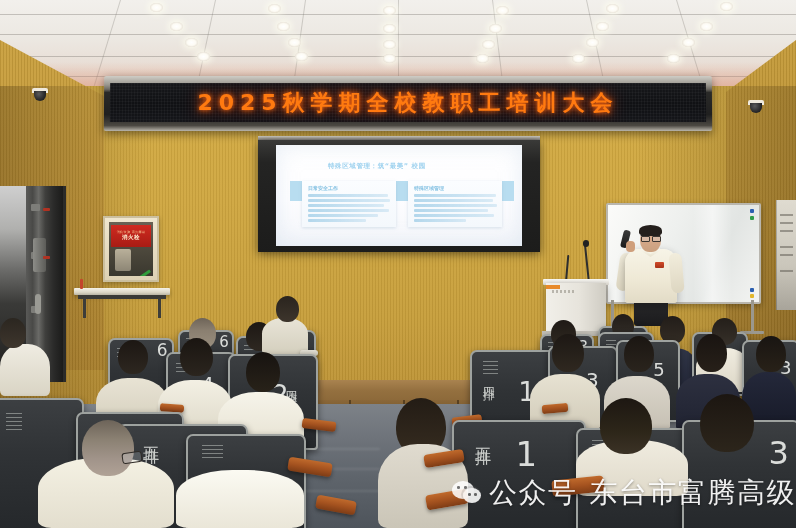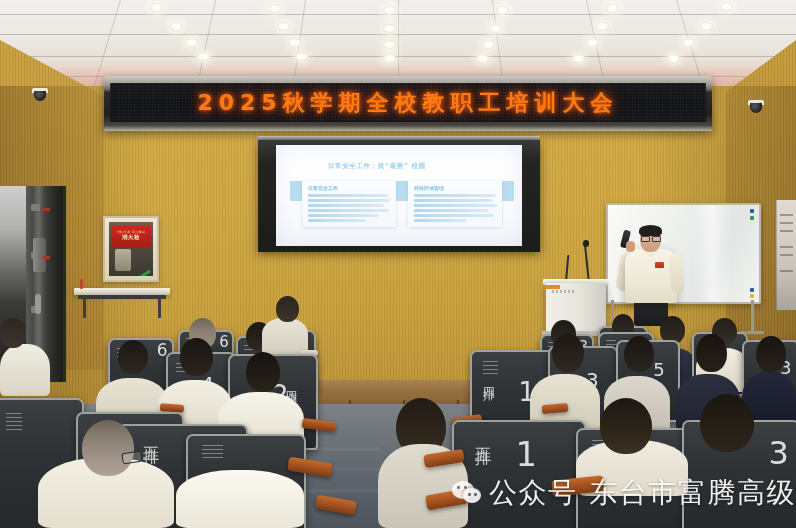--- a/index.html
+++ b/index.html
@@ -404,21 +404,21 @@
 
   <div class="led-frame">
     <div class="led-screen">
       <span class="led-text">2025秋学期全校教职工培训大会</span>
     </div>
   </div>
 
   <div class="proj-top-trim"></div>
   <div class="proj-surround">
     <div class="proj-screen">
-      <div class="slide-title">日常安全工作：筑“最美” 校园</div>
+      <div class="slide-title">特殊区域管理：筑“最美” 校园</div>
 
       <div class="slide-tab t1"></div>
       <div class="slide-tab t2"></div>
       <div class="slide-tab t3"></div>
 
       <div class="slide-card c1">
         <div class="card-head">日常安全工作</div>
         <div class="card-line" style="top:13px;width:80px;"></div>
         <div class="card-line" style="top:18px;width:82px;"></div>
         <div class="card-line" style="top:23px;width:76px;"></div>

